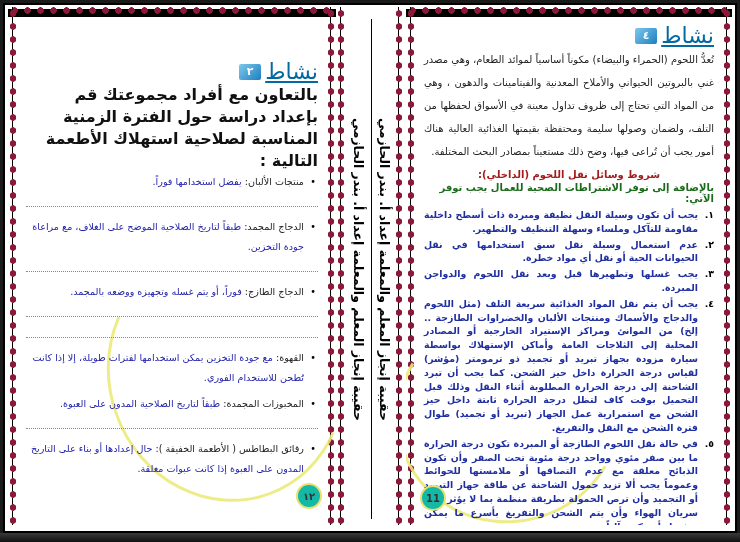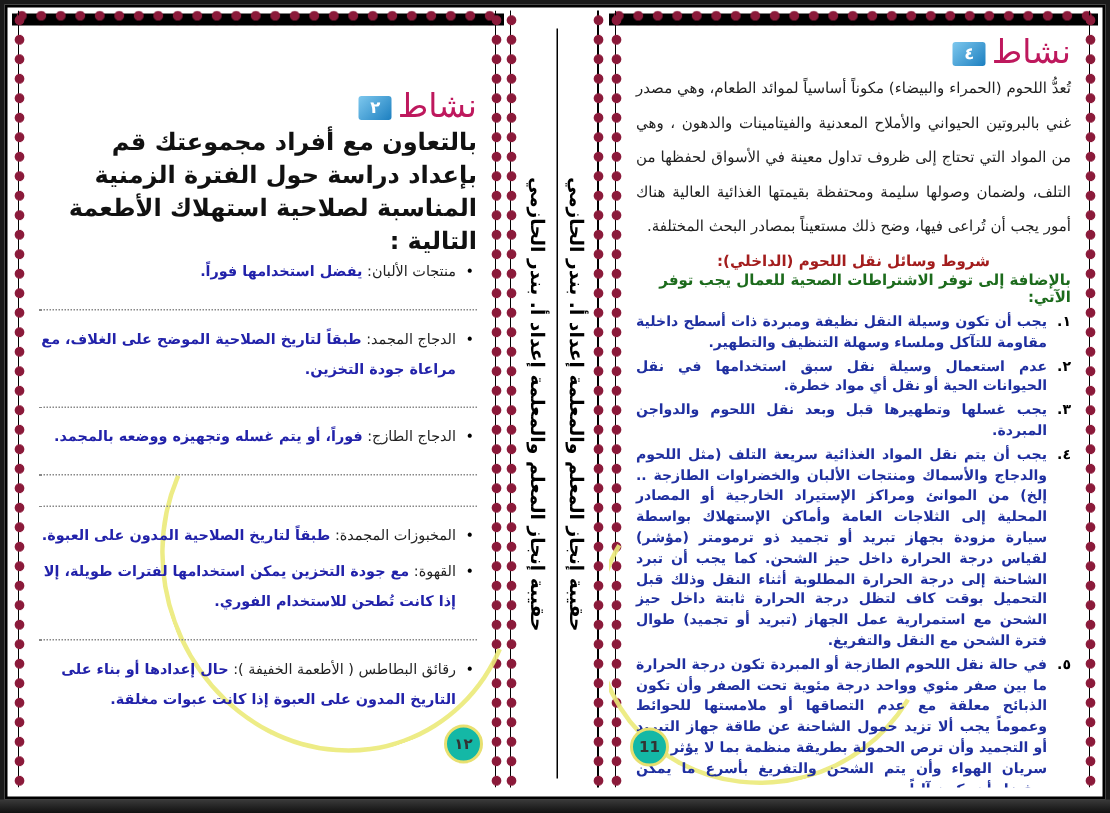--- a/index.html
+++ b/index.html
@@ -27,26 +27,26 @@
   .spine .col.a{left:12px;}
   .spine .col.b{left:38px;}
   .spine .divider{position:absolute;left:35px;top:12px;bottom:6px;width:1px;background:#000;}
   .spine .hb-side{position:absolute;top:0;bottom:0;}
   .spine .hb-side.s1{left:0;}
   .spine .hb-side.s2{left:58px;}
   
   .content{position:absolute;left:18px;right:18px;top:14px;bottom:10px;direction:rtl;text-align:right;}
   .title-row{display:flex;justify-content:flex-end;align-items:center;direction:ltr;gap:4px;}
   .badge{width:22px;height:16px;background:linear-gradient(135deg,#7ec8ee,#1c7fc0);border-radius:2px;color:#fff;font-size:11px;font-weight:bold;display:flex;align-items:center;justify-content:center;}
-  .title{font-family:"DejaVu Sans",sans-serif;font-size:22px;color:#be185d;}
+  .title{font-family:"DejaVu Sans",sans-serif;font-size:22px;color:#0369a1;text-decoration:underline;}
   .intro{font-size:16px;font-weight:bold;color:#111;line-height:22px;margin:0;}
   .bullet{font-size:9.6px;line-height:20px;margin:0 0 0 0;position:relative;padding-right:14px;}
   .bullet::before{content:"•";position:absolute;right:2px;top:0;color:#000;}
   .lbl{color:#222;}
-  .ans{color:#2222aa;font-weight:bold;}
+  .ans{color:#2222aa;font-weight:normal;}
   .dots{border-bottom:1px dotted #888;height:10px;margin:4px 0 10px 0;}
   .p-text{font-size:10px;color:#222;line-height:23px;margin:0;text-align:justify;}
   .sec-h{font-size:10px;font-weight:bold;color:#a31d1d;margin:6px 0 2px 0;text-align:center;}
   .sec-sub{font-size:10px;font-weight:bold;color:#1c6b1c;margin:0 0 4px 0;}
   .num-list{margin:0;padding:0;list-style:none;}
   .num-list li{font-size:9.4px;font-weight:bold;color:#1f2fa0;line-height:13.8px;position:relative;padding-right:16px;margin-bottom:2px;text-align:justify;}
   .num-list li .n{position:absolute;right:0;top:0;color:#000;}
   .page-num{position:absolute;width:22px;height:22px;border-radius:50%;border:2px solid #e8e070;display:flex;align-items:center;justify-content:center;font-size:10px;font-weight:bold;color:#333;background:#14b8a6;}
   .swoosh{position:absolute;border:3px solid #ecea7a;border-color:transparent transparent #ecea7a #ecea7a;border-radius:50%;opacity:0.9;}
 </style>
@@ -69,22 +69,22 @@
     <p class="intro">بالتعاون مع أفراد مجموعتك قم بإعداد دراسة حول الفترة الزمنية المناسبة لصلاحية استهلاك الأطعمة التالية :</p>
 
     <div id="left-items">
       <div class="bullet"><span class="lbl">منتجات الألبان:</span> <span class="ans">يفضل استخدامها فوراً.</span></div>
       <div class="dots"></div>
       <div class="bullet"><span class="lbl">الدجاج المجمد:</span> <span class="ans">طبقاً لتاريخ الصلاحية الموضح على الغلاف، مع مراعاة جودة التخزين.</span></div>
       <div class="dots"></div>
       <div class="bullet"><span class="lbl">الدجاج الطازج:</span> <span class="ans">فوراً، أو يتم غسله وتجهيزه ووضعه بالمجمد.</span></div>
       <div class="dots"></div>
       <div class="dots"></div>
+      <div class="bullet" style="margin-top:4px;"><span class="lbl">القهوة:</span> <span class="ans">مع جودة التخزين يمكن استخدامها لفترات طويلة، إلا إذا كانت تُطحن للاستخدام الفوري.</span></div>
       <div class="bullet" style="margin-top:6px;"><span class="lbl">المخبوزات المجمدة:</span> <span class="ans">طبقاً لتاريخ الصلاحية المدون على العبوة.</span></div>
-      <div class="bullet" style="margin-top:4px;"><span class="lbl">القهوة:</span> <span class="ans">مع جودة التخزين يمكن استخدامها لفترات طويلة، إلا إذا كانت تُطحن للاستخدام الفوري.</span></div>
       <div class="dots"></div>
       <div class="bullet"><span class="lbl">رقائق البطاطس ( الأطعمة الخفيفة ):</span> <span class="ans">حال إعدادها أو بناء على التاريخ المدون على العبوة إذا كانت عبوات مغلقة.</span></div>
     </div>
   </div>
   <div class="page-num" style="right:14px;top:476px;">١٢</div>
 </div>
 
 <div class="spine">
   <div class="hb-side s1"></div>
   <div class="col a">حقيبة إنجاز المعلم والمعلمة إعداد أ. بندر الحازمي</div>

